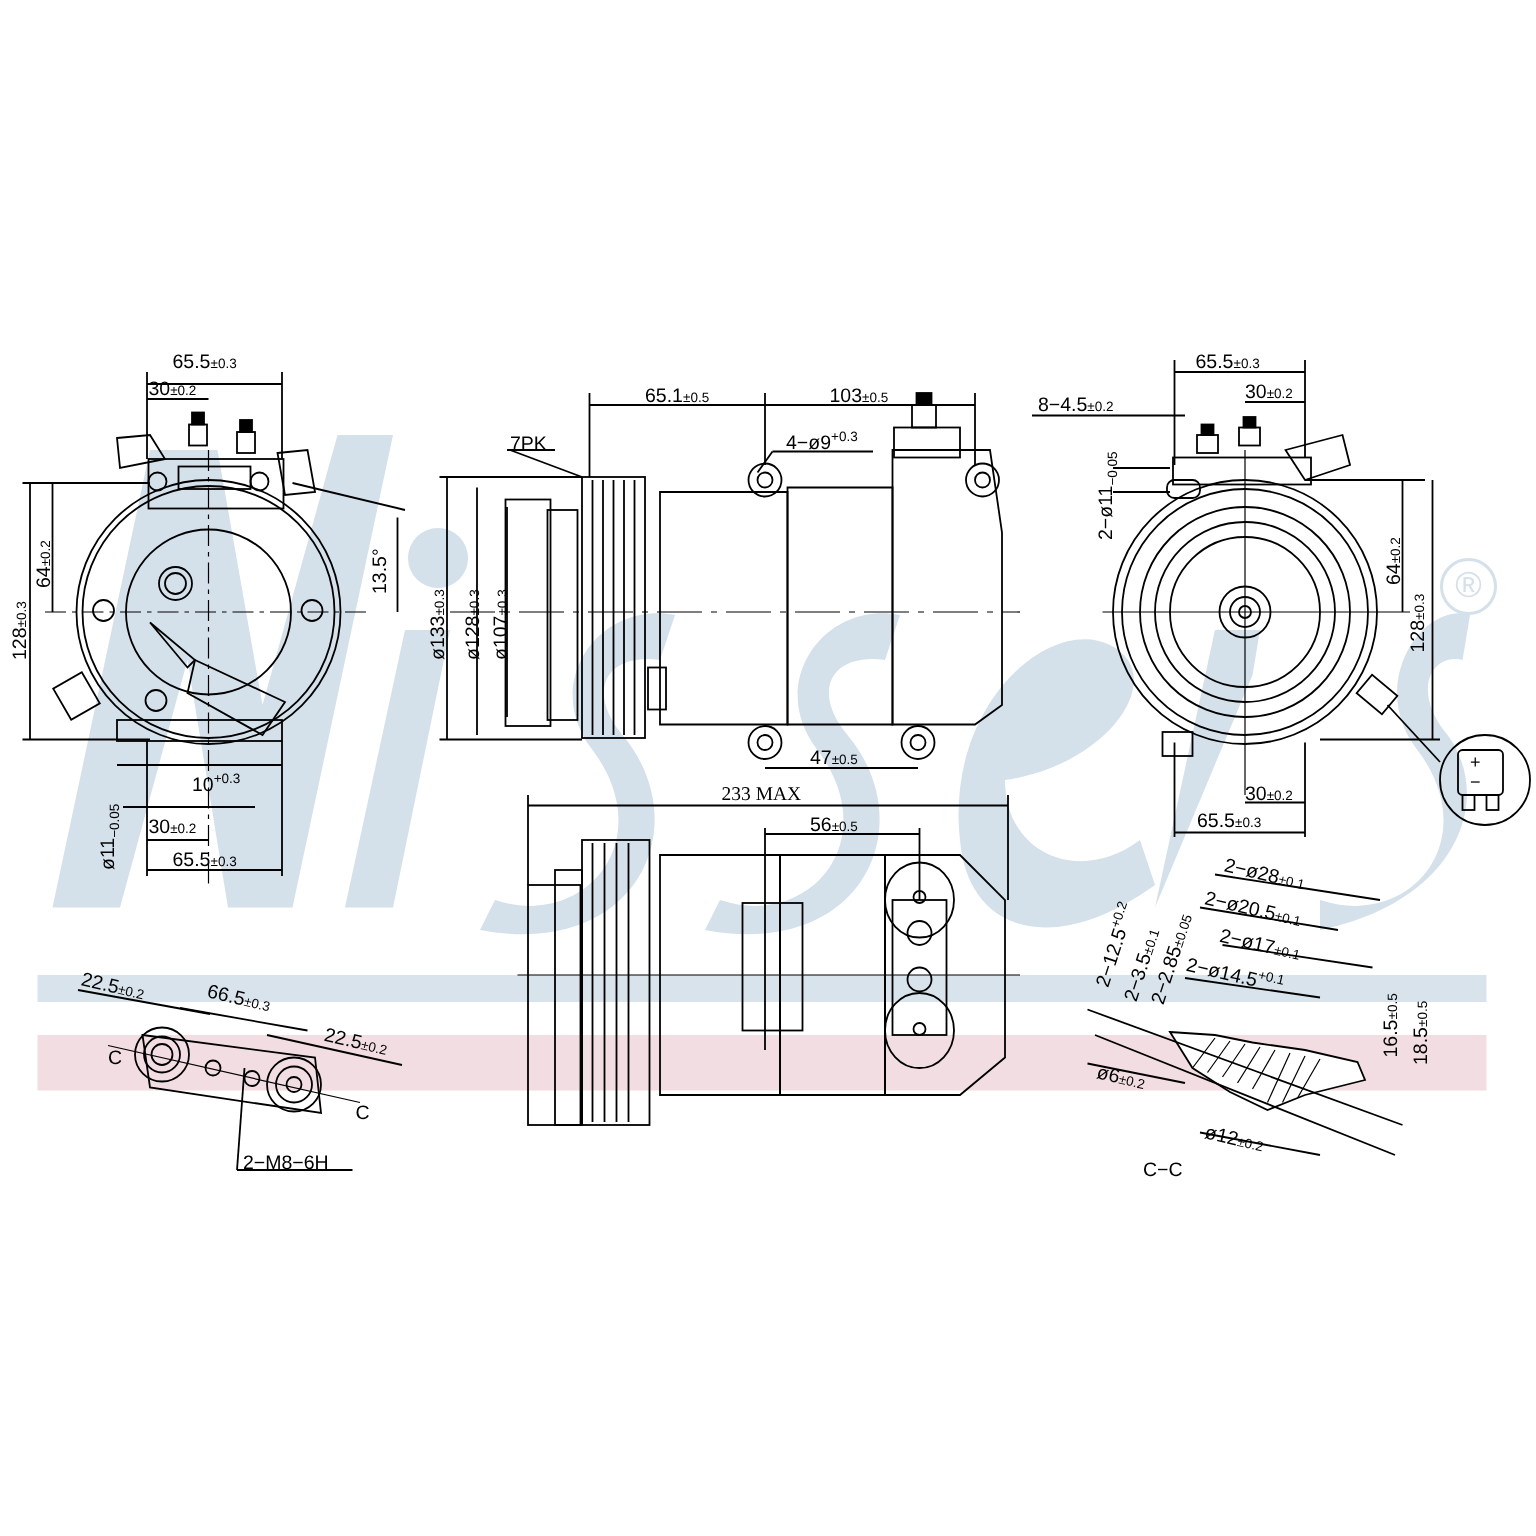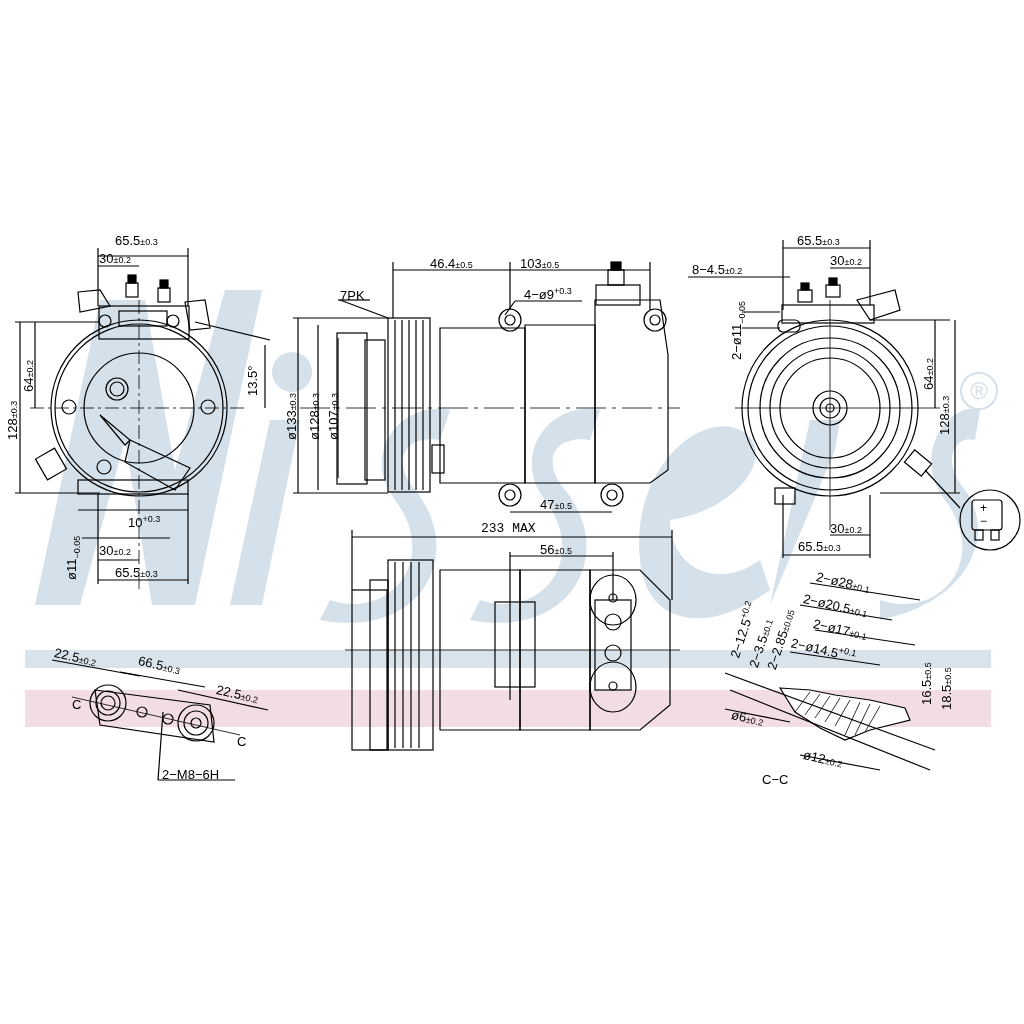--- a/index.html
+++ b/index.html
@@ -251,40 +251,40 @@
 <div class="lbl" style="left:99px;top:252px"><span>30</span><span class="tol">±0.2</span></div>
 <div class="lbl v" style="left:22px;top:392px"><span>64</span><span class="tol">±0.2</span></div>
 <div class="lbl v" style="left:6px;top:440px"><span>128</span><span class="tol">±0.3</span></div>
 <div class="lbl v" style="left:246px;top:396px"><span>13.5°</span></div>
 <div class="lbl" style="left:128px;top:515px"><span>10</span><sup class="tol">+0.3</sup></div>
 <div class="lbl v" style="left:65px;top:580px"><span>ø11</span><sub class="tol">−0.05</sub></div>
 <div class="lbl" style="left:99px;top:544px"><span>30</span><span class="tol">±0.2</span></div>
 <div class="lbl" style="left:115px;top:566px"><span>65.5</span><span class="tol">±0.3</span></div>
 
 <div class="lbl" style="left:340px;top:289px"><span>7PK</span></div>
-<div class="lbl" style="left:430px;top:257px"><span>46.4</span><span class="tol">±0.5</span></div>
-<div class="lbl" style="left:520px;top:257px"><span>103</span><span class="tol">±0.5</span></div>
+<div class="lbl" style="left:430px;top:257px"><span>65.1</span><span class="tol">±0.5</span></div>
+<div class="lbl" style="left:553px;top:257px"><span>103</span><span class="tol">±0.5</span></div>
 <div class="lbl" style="left:524px;top:287px"><span>4−ø9</span><sup class="tol">+0.3</sup></div>
 <div class="lbl v" style="left:285px;top:440px"><span>ø133</span><span class="tol">±0.3</span></div>
 <div class="lbl v" style="left:308px;top:440px"><span>ø128</span><span class="tol">±0.3</span></div>
 <div class="lbl v" style="left:327px;top:440px"><span>ø107</span><span class="tol">±0.3</span></div>
 <div class="lbl" style="left:540px;top:498px"><span>47</span><span class="tol">±0.5</span></div>
 
 <div class="lbl" style="left:797px;top:234px"><span>65.5</span><span class="tol">±0.3</span></div>
 <div class="lbl" style="left:830px;top:254px"><span>30</span><span class="tol">±0.2</span></div>
 <div class="lbl" style="left:692px;top:263px"><span>8−4.5</span><span class="tol">±0.2</span></div>
 <div class="lbl v" style="left:730px;top:360px"><span>2−ø11</span><sub class="tol">−0.05</sub></div>
 <div class="lbl v" style="left:922px;top:390px"><span>64</span><span class="tol">±0.2</span></div>
 <div class="lbl v" style="left:938px;top:435px"><span>128</span><span class="tol">±0.3</span></div>
 <div class="lbl" style="left:830px;top:522px"><span>30</span><span class="tol">±0.2</span></div>
 <div class="lbl" style="left:798px;top:540px"><span>65.5</span><span class="tol">±0.3</span></div>
 <div class="lbl" style="left:980px;top:502px;font-size:12px"><span>+</span></div>
 <div class="lbl" style="left:980px;top:515px;font-size:12px"><span>−</span></div>
 
-<div class="lbl" style="left:481px;top:522px;font-family:Liberation Mono, monospace"><span>233  MAX</span></div>
+<div class="lbl" style="left:481px;top:522px;font-family:Liberation Serif, serif"><span>233  MAX</span></div>
 <div class="lbl" style="left:540px;top:543px"><span>56</span><span class="tol">±0.5</span></div>
 
 <div class="lbl rot13" style="left:56px;top:646px"><span>22.5</span><span class="tol">±0.2</span></div>
 <div class="lbl rot13" style="left:140px;top:654px"><span>66.5</span><span class="tol">±0.3</span></div>
 <div class="lbl rot13" style="left:218px;top:683px"><span>22.5</span><span class="tol">±0.2</span></div>
 <div class="lbl" style="left:72px;top:698px"><span>C</span></div>
 <div class="lbl" style="left:237px;top:735px"><span>C</span></div>
 <div class="lbl" style="left:162px;top:768px"><span>2−M8−6H</span></div>
 
 <div class="lbl" style="left:762px;top:773px"><span>C−C</span></div>

